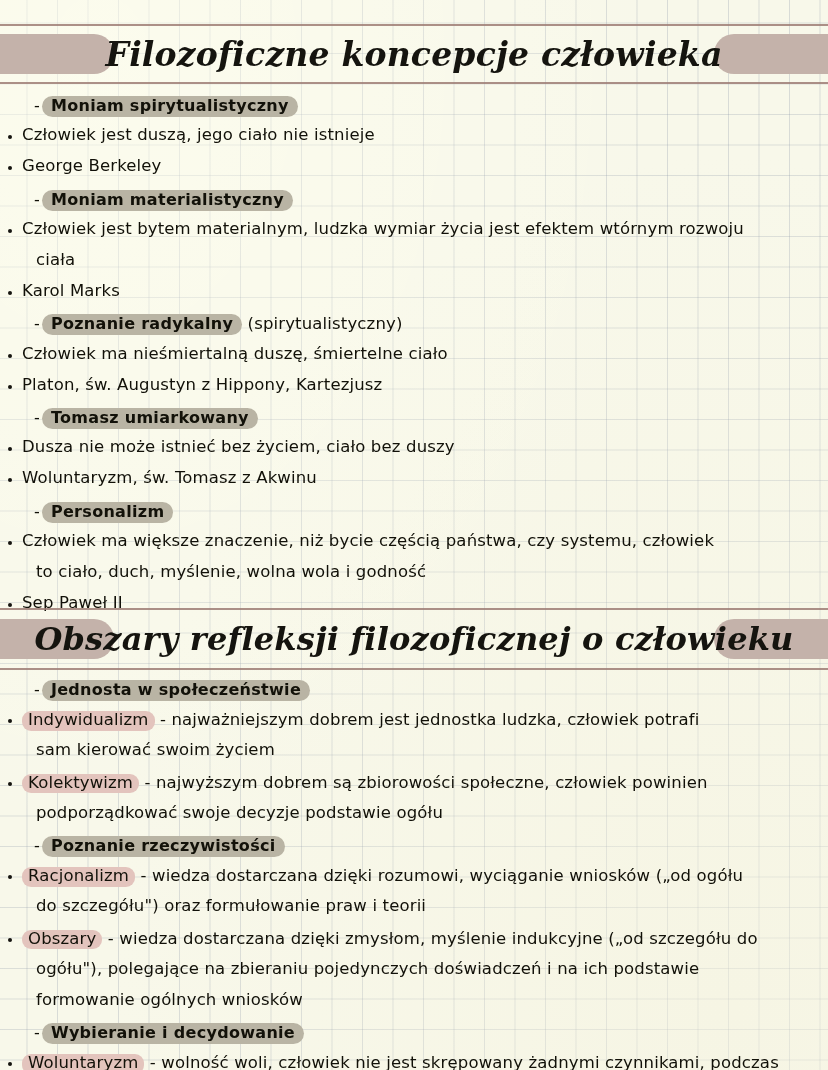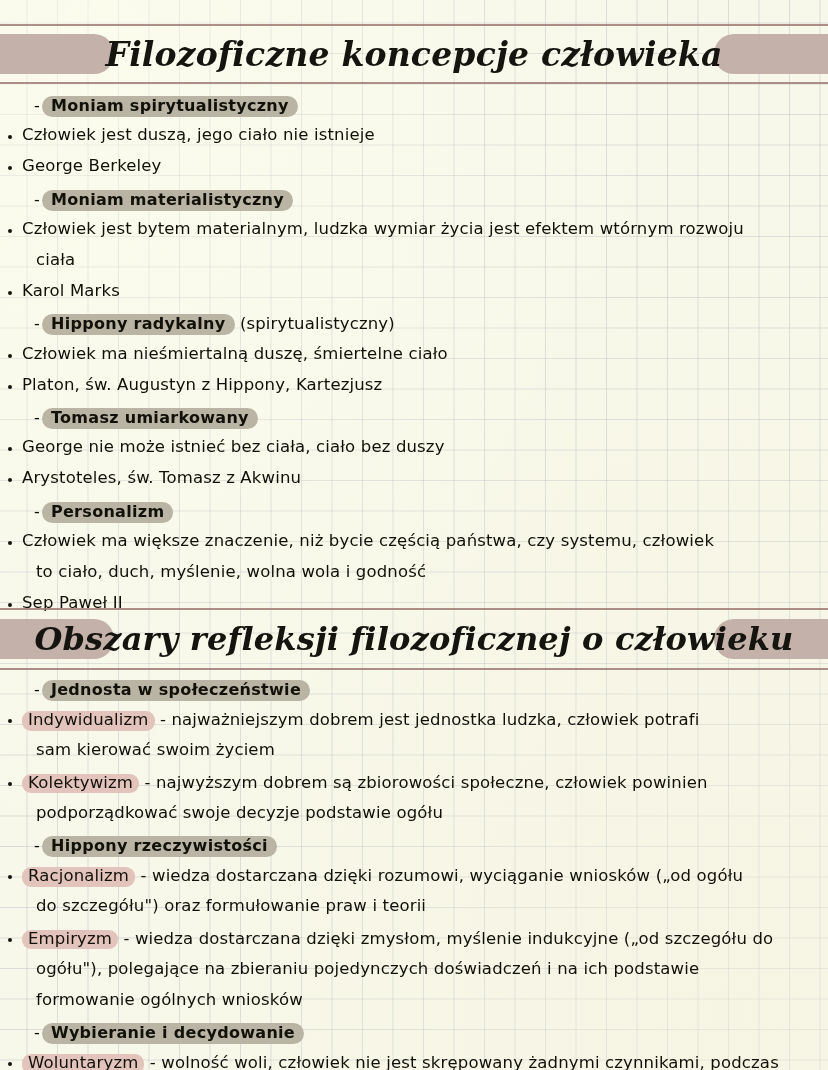--- a/index.html
+++ b/index.html
@@ -111,26 +111,26 @@
   </div>
 
   <div class="body" id="body1" style="top: 96px; height: 530.4px;">
       <div class="line" style="margin-left: 34px; position: absolute; left: 0px; top: 0px; width: 828px;"><span class="dash">- </span><span class="sub">Moniam spirytualistyczny</span></div>
       <div class="line bul" style="position: absolute; left: 0px; top: 31.2px; width: 828px;"><span class="txt">Człowiek jest duszą, jego ciało nie istnieje</span></div>
       <div class="line bul" style="position: absolute; left: 0px; top: 62.4px; width: 828px;"><span class="txt">George Berkeley</span></div>
       <div class="line" style="margin-left: 34px; position: absolute; left: 0px; top: 93.6px; width: 828px;"><span class="dash">- </span><span class="sub">Moniam materialistyczny</span></div>
       <div class="line bul" style="position: absolute; left: 0px; top: 124.8px; width: 828px;"><span class="txt">Człowiek jest bytem materialnym, ludzka wymiar życia jest efektem wtórnym rozwoju</span></div>
       <div class="line " style="padding-left: 36px; position: absolute; left: 0px; top: 156px; width: 828px;"><span class="txt">ciała</span></div>
       <div class="line bul" style="position: absolute; left: 0px; top: 187.2px; width: 828px;"><span class="txt">Karol Marks</span></div>
-      <div class="line" style="margin-left: 34px; position: absolute; left: 0px; top: 218.4px; width: 828px;"><span class="dash">- </span><span class="sub">Hippony radykalny</span><span class="txt"> (spirytualistyczny)</span></div>
+      <div class="line" style="margin-left: 34px; position: absolute; left: 0px; top: 218.4px; width: 828px;"><span class="dash">- </span><span class="sub">Poznanie radykalny</span><span class="txt"> (spirytualistyczny)</span></div>
       <div class="line bul" style="position: absolute; left: 0px; top: 249.6px; width: 828px;"><span class="txt">Człowiek ma nieśmiertalną duszę, śmiertelne ciało</span></div>
       <div class="line bul" style="position: absolute; left: 0px; top: 280.8px; width: 828px;"><span class="txt">Platon, św. Augustyn z Hippony, Kartezjusz</span></div>
       <div class="line" style="margin-left: 34px; position: absolute; left: 0px; top: 312px; width: 828px;"><span class="dash">- </span><span class="sub">Tomasz umiarkowany</span></div>
-      <div class="line bul" style="position: absolute; left: 0px; top: 343.2px; width: 828px;"><span class="txt">George nie może istnieć bez ciała, ciało bez duszy</span></div>
-      <div class="line bul" style="position: absolute; left: 0px; top: 374.4px; width: 828px;"><span class="txt">Arystoteles, św. Tomasz z Akwinu</span></div>
+      <div class="line bul" style="position: absolute; left: 0px; top: 343.2px; width: 828px;"><span class="txt">Dusza nie może istnieć bez życiem, ciało bez duszy</span></div>
+      <div class="line bul" style="position: absolute; left: 0px; top: 374.4px; width: 828px;"><span class="txt">Woluntaryzm, św. Tomasz z Akwinu</span></div>
       <div class="line" style="margin-left: 34px; position: absolute; left: 0px; top: 405.6px; width: 828px;"><span class="dash">- </span><span class="sub">Personalizm</span></div>
       <div class="line bul" style="position: absolute; left: 0px; top: 436.8px; width: 828px;"><span class="txt">Człowiek ma większe znaczenie, niż bycie częścią państwa, czy systemu, człowiek</span></div>
       <div class="line " style="padding-left: 36px; position: absolute; left: 0px; top: 468px; width: 828px;"><span class="txt">to ciało, duch, myślenie, wolna wola i godność</span></div>
       <div class="line bul" style="position: absolute; left: 0px; top: 499.2px; width: 828px;"><span class="txt">Sep Paweł II</span></div>
     </div>
 
   <div class="band" id="band2">
     <div class="rule top"></div>
     <div class="rule bot"></div>
     <div class="pillL"></div>
@@ -139,22 +139,22 @@
       <div class="band-title">Obszary refleksji filozoficznej o człowieku</div>
     </div>
   </div>
 
   <div class="body" id="body2" style="top: 680px; height: 405.6px;">
       <div class="line" style="margin-left: 34px; position: absolute; left: 0px; top: 0px; width: 828px;"><span class="dash">- </span><span class="sub">Jednosta w społeczeństwie</span></div>
       <div class="line bul" style="position: absolute; left: 0px; top: 31.2px; width: 828px;"><span class="term">Indywidualizm</span><span class="txt"> - najważniejszym dobrem jest jednostka ludzka, człowiek potrafi</span></div>
       <div class="line " style="padding-left: 36px; position: absolute; left: 0px; top: 62.4px; width: 828px;"><span class="txt">sam kierować swoim życiem</span></div>
       <div class="line bul" style="position: absolute; left: 0px; top: 93.6px; width: 828px;"><span class="term">Kolektywizm</span><span class="txt"> - najwyższym dobrem są zbiorowości społeczne, człowiek powinien</span></div>
       <div class="line " style="padding-left: 36px; position: absolute; left: 0px; top: 124.8px; width: 828px;"><span class="txt">podporządkować swoje decyzje podstawie ogółu</span></div>
-      <div class="line" style="margin-left: 34px; position: absolute; left: 0px; top: 156px; width: 828px;"><span class="dash">- </span><span class="sub">Hippony rzeczywistości</span></div>
+      <div class="line" style="margin-left: 34px; position: absolute; left: 0px; top: 156px; width: 828px;"><span class="dash">- </span><span class="sub">Poznanie rzeczywistości</span></div>
       <div class="line bul" style="position: absolute; left: 0px; top: 187.2px; width: 828px;"><span class="term">Racjonalizm</span><span class="txt"> - wiedza dostarczana dzięki rozumowi, wyciąganie wniosków („od ogółu</span></div>
       <div class="line " style="padding-left: 36px; position: absolute; left: 0px; top: 218.4px; width: 828px;"><span class="txt">do szczegółu") oraz formułowanie praw i teorii</span></div>
-      <div class="line bul" style="position: absolute; left: 0px; top: 249.6px; width: 828px;"><span class="term">Empiryzm</span><span class="txt"> - wiedza dostarczana dzięki zmysłom, myślenie indukcyjne („od szczegółu do</span></div>
+      <div class="line bul" style="position: absolute; left: 0px; top: 249.6px; width: 828px;"><span class="term">Obszary</span><span class="txt"> - wiedza dostarczana dzięki zmysłom, myślenie indukcyjne („od szczegółu do</span></div>
       <div class="line " style="padding-left: 36px; position: absolute; left: 0px; top: 280.8px; width: 828px;"><span class="txt">ogółu"), polegające na zbieraniu pojedynczych doświadczeń i na ich podstawie</span></div>
       <div class="line " style="padding-left: 36px; position: absolute; left: 0px; top: 312px; width: 828px;"><span class="txt">formowanie ogólnych wniosków</span></div>
       <div class="line" style="margin-left: 34px; position: absolute; left: 0px; top: 343.2px; width: 828px;"><span class="dash">- </span><span class="sub">Wybieranie i decydowanie</span></div>
       <div class="line bul" style="position: absolute; left: 0px; top: 374.4px; width: 828px;"><span class="term">Woluntaryzm</span><span class="txt"> - wolność woli, człowiek nie jest skrępowany żadnymi czynnikami, podczas</span></div>
     </div>
 </div>
 
 </body></html>

